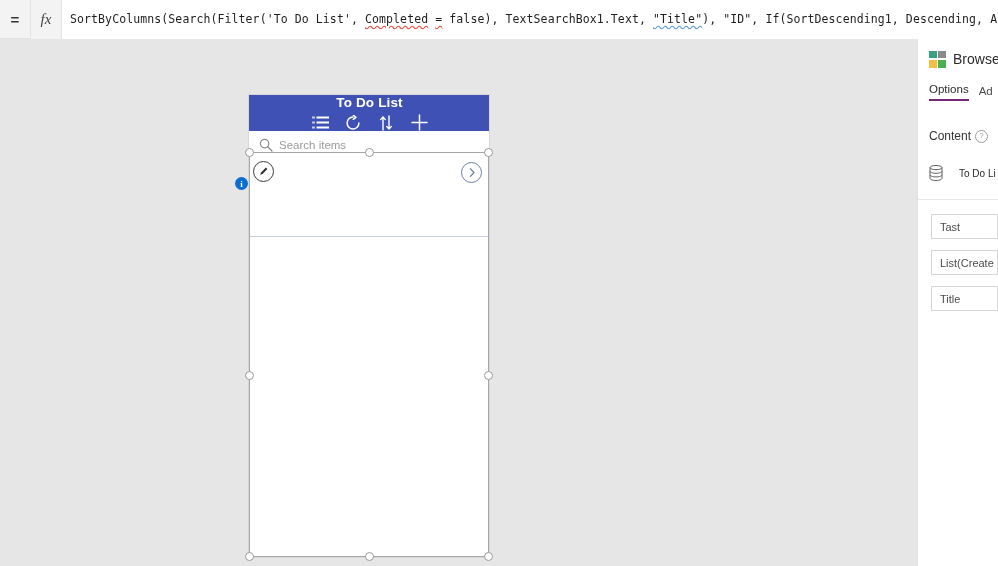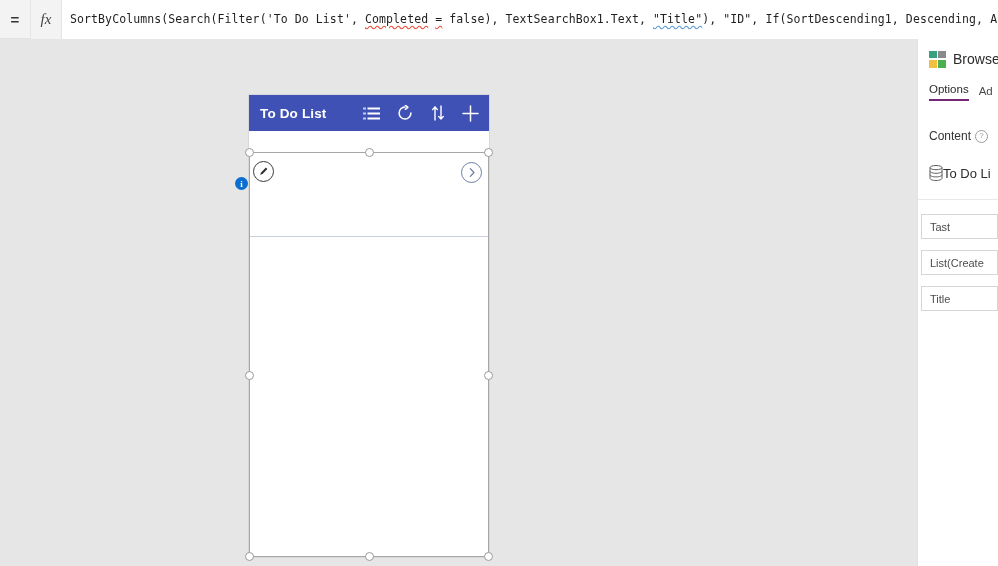--- a/index.html
+++ b/index.html
@@ -115,20 +115,21 @@
   .app-header {
     position: absolute;
     left: 0; top: 0;
     width: 240px;
     height: 36px;
     background: #3f51b5;
     display: flex;
     align-items: center;
     box-sizing: border-box;
     padding: 0 10px 0 11px;
+    flex-direction: column;
   }
   .app-title {
     color: #ffffff;
     font-size: 13.5px;
     font-weight: 700;
     letter-spacing: 0.15px;
     flex: 1;
   }
   .hdr-icons {
     display: flex;
@@ -341,32 +342,32 @@
     display: flex;
     align-items: center;
     padding-left: 11px;
     margin-top: 19px;
     height: 22px;
     white-space: nowrap;
     cursor: pointer;
   }
   .db-icon { width: 14px; height: 16px; flex: 0 0 auto; }
   .ds-label {
-    margin-left: 0;
-    font-size: 13px;
+    margin-left: 16px;
+    font-size: 10px;
     color: #2b2b2b;
   }
   .rp-divider {
     margin-top: 15px;
     height: 1px;
     background: #e8e8e8;
     width: 100%;
   }
   .field-list {
-    padding: 14px 0 0 3px;
+    padding: 14px 0 0 13px;
   }
   .field-box {
     height: 25px;
     border: 1px solid #d6d6d6;
     background: #ffffff;
     display: flex;
     align-items: center;
     padding-left: 8px;
     font-size: 11px;
     color: #4c4c4c;
@@ -420,20 +421,29 @@
             </svg>
           </div>
           <div class="hdr-icon">
             <svg width="17" height="17" viewBox="0 0 17 17">
               <path d="M8.5 1 L8.5 16 M1 8.5 L16 8.5" stroke="#ffffff" stroke-width="1.5" stroke-linecap="round"></path>
             </svg>
           </div>
         </div>
       </div>
 
+      <div class="search-row">
+        <span class="search-icon">
+          <svg width="14" height="14" viewBox="0 0 14 14">
+            <circle cx="5.6" cy="5.6" r="4.2" fill="none" stroke="#8a8a8a" stroke-width="1.2"></circle>
+            <path d="M8.8 8.8 L13 13" stroke="#8a8a8a" stroke-width="1.3" stroke-linecap="round"></path>
+          </svg>
+        </span>
+        <span class="search-placeholder">Search items</span>
+      </div>
 
       <div class="gallery">
         <div class="gallery-item">
           <div class="item-edit-icon">
             <svg width="11" height="11" viewBox="0 0 11 11">
               <path d="M2 9 L3.3 6.2 L7.9 1.6 L9.4 3.1 L4.8 7.7 Z" fill="#2f2f2f"></path>
             </svg>
           </div>
           <div class="item-next-icon">
             <svg width="10" height="11" viewBox="0 0 10 11">

